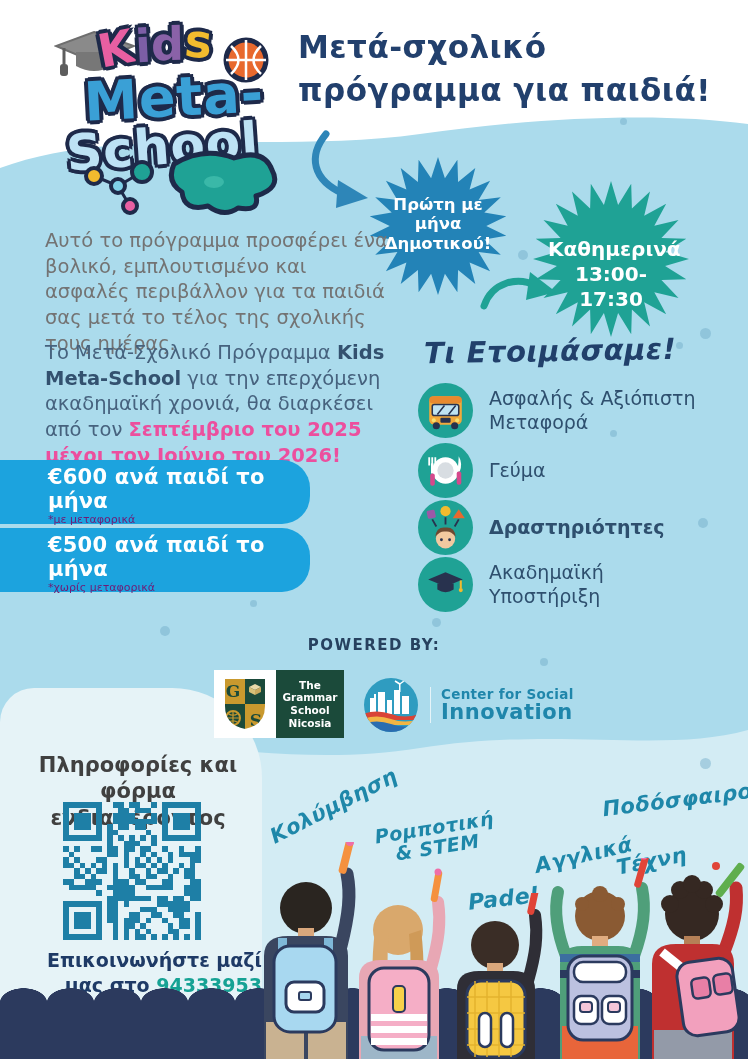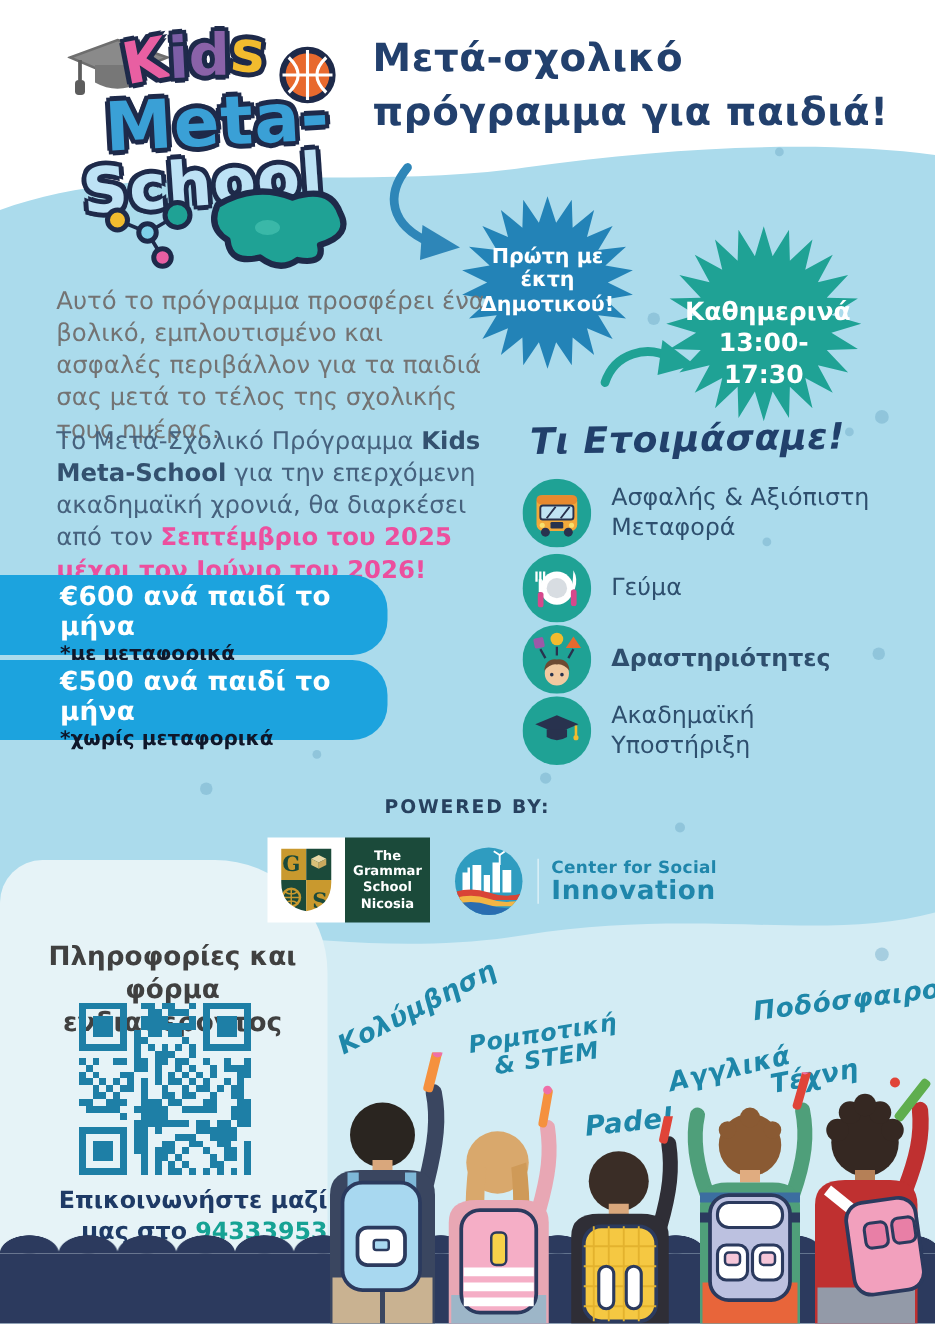--- a/index.html
+++ b/index.html
@@ -43,21 +43,21 @@
   
   .intro{left:45px;top:228px;width:348px;z-index:5;color:#737373;font-size:19.5px;line-height:1.32;}
   .program{left:45px;top:340px;width:352px;z-index:5;color:#46627e;font-size:19.5px;line-height:1.32;}
   .program .name{color:#33516f;font-weight:800;}
   .program .hl{color:#ec4f9e;font-weight:800;}
 
   
   .ribbon{left:0;width:310px;height:64px;background:#1ca3de;border-radius:0 28px 28px 0;
     z-index:5;padding:5px 0 0 48px;box-sizing:border-box;}
   .ribbon .price{color:#ffffff;font-weight:bold;font-size:21px;letter-spacing:.2px;}
-  .ribbon .note{color:#0f172a;font-weight:bold;font-size:16px;margin-top:0;}
+  .ribbon .note{color:#701a75;font-weight:normal;font-size:11px;margin-top:0;}
 
   
   .prep-title{left:424px;top:334px;z-index:5;color:#21406b;font-size:29px;font-weight:bold;
     font-style:italic;transform:rotate(-1deg);letter-spacing:.5px;}
   .prep-item{left:418px;z-index:5;display:flex;align-items:center;gap:16px;}
   .prep-item .label{color:#2e4f6e;font-size:19px;line-height:1.25;max-width:230px;}
 
   
   .powered-label{left:0;top:636px;width:748px;text-align:center;z-index:5;color:#27415f;
     font-size:15px;font-weight:600;letter-spacing:1.5px;}
@@ -159,21 +159,21 @@
   <svg class="abs star-wrap" style="left:302px;top:128px;" width="88" height="82" viewBox="0 0 88 82">
     <path d="M24,6 C6,28 10,52 42,66" stroke="#2e86b8" stroke-width="7" fill="none" stroke-linecap="round"></path>
     <polygon points="36,52 66,70 34,80" fill="#2e86b8"></polygon>
   </svg>
 
   <svg class="abs star-wrap" style="left:368px;top:156px;" width="140" height="140" viewBox="0 0 140 140">
     <polygon points="70.0,1.0 76.9,22.2 89.4,3.8 90.1,26.1 107.3,12.0 101.6,33.5 122.1,24.8 110.6,43.9 132.8,41.3 116.3,56.4 138.3,60.2 118.3,70.0 138.3,79.8 116.3,83.6 132.8,98.7 110.6,96.1 122.1,115.2 101.6,106.5 107.3,128.0 90.1,113.9 89.4,136.2 76.9,117.8 70.0,139.0 63.1,117.8 50.6,136.2 49.9,113.9 32.7,128.0 38.4,106.5 17.9,115.2 29.4,96.1 7.2,98.7 23.7,83.6 1.7,79.8 21.7,70.0 1.7,60.2 23.7,56.4 7.2,41.3 29.4,43.9 17.9,24.8 38.4,33.5 32.7,12.0 49.9,26.1 50.6,3.8 63.1,22.2" fill="#2383b7"></polygon>
   </svg>
   <div class="abs star-text grade-text">
     <div>Πρώτη με</div>
-    <div>έκτη</div>
+    <div>μήνα</div>
     <div>Δημοτικού!</div>
   </div>
 
   <svg class="abs star-wrap" style="left:532px;top:180px;" width="158" height="158" viewBox="0 0 158 158">
     <polygon points="79.0,1.0 86.1,24.9 99.2,3.7 99.9,28.6 118.0,11.5 112.2,35.7 134.2,23.8 122.3,45.8 146.5,40.0 129.4,58.1 154.3,58.8 133.1,71.9 157.0,79.0 133.1,86.1 154.3,99.2 129.4,99.9 146.5,118.0 122.3,112.2 134.2,134.2 112.2,122.3 118.0,146.5 99.9,129.4 99.2,154.3 86.1,133.1 79.0,157.0 71.9,133.1 58.8,154.3 58.1,129.4 40.0,146.5 45.8,122.3 23.8,134.2 35.7,112.2 11.5,118.0 28.6,99.9 3.7,99.2 24.9,86.1 1.0,79.0 24.9,71.9 3.7,58.8 28.6,58.1 11.5,40.0 35.7,45.8 23.8,23.8 45.8,35.7 40.0,11.5 58.1,28.6 58.8,3.7 71.9,24.9" fill="#1fa295"></polygon>
   </svg>
   <div class="abs star-text hours-text">
     <div>Καθημερινά</div>
     <div>13:00- 17:30</div>
   </div>

